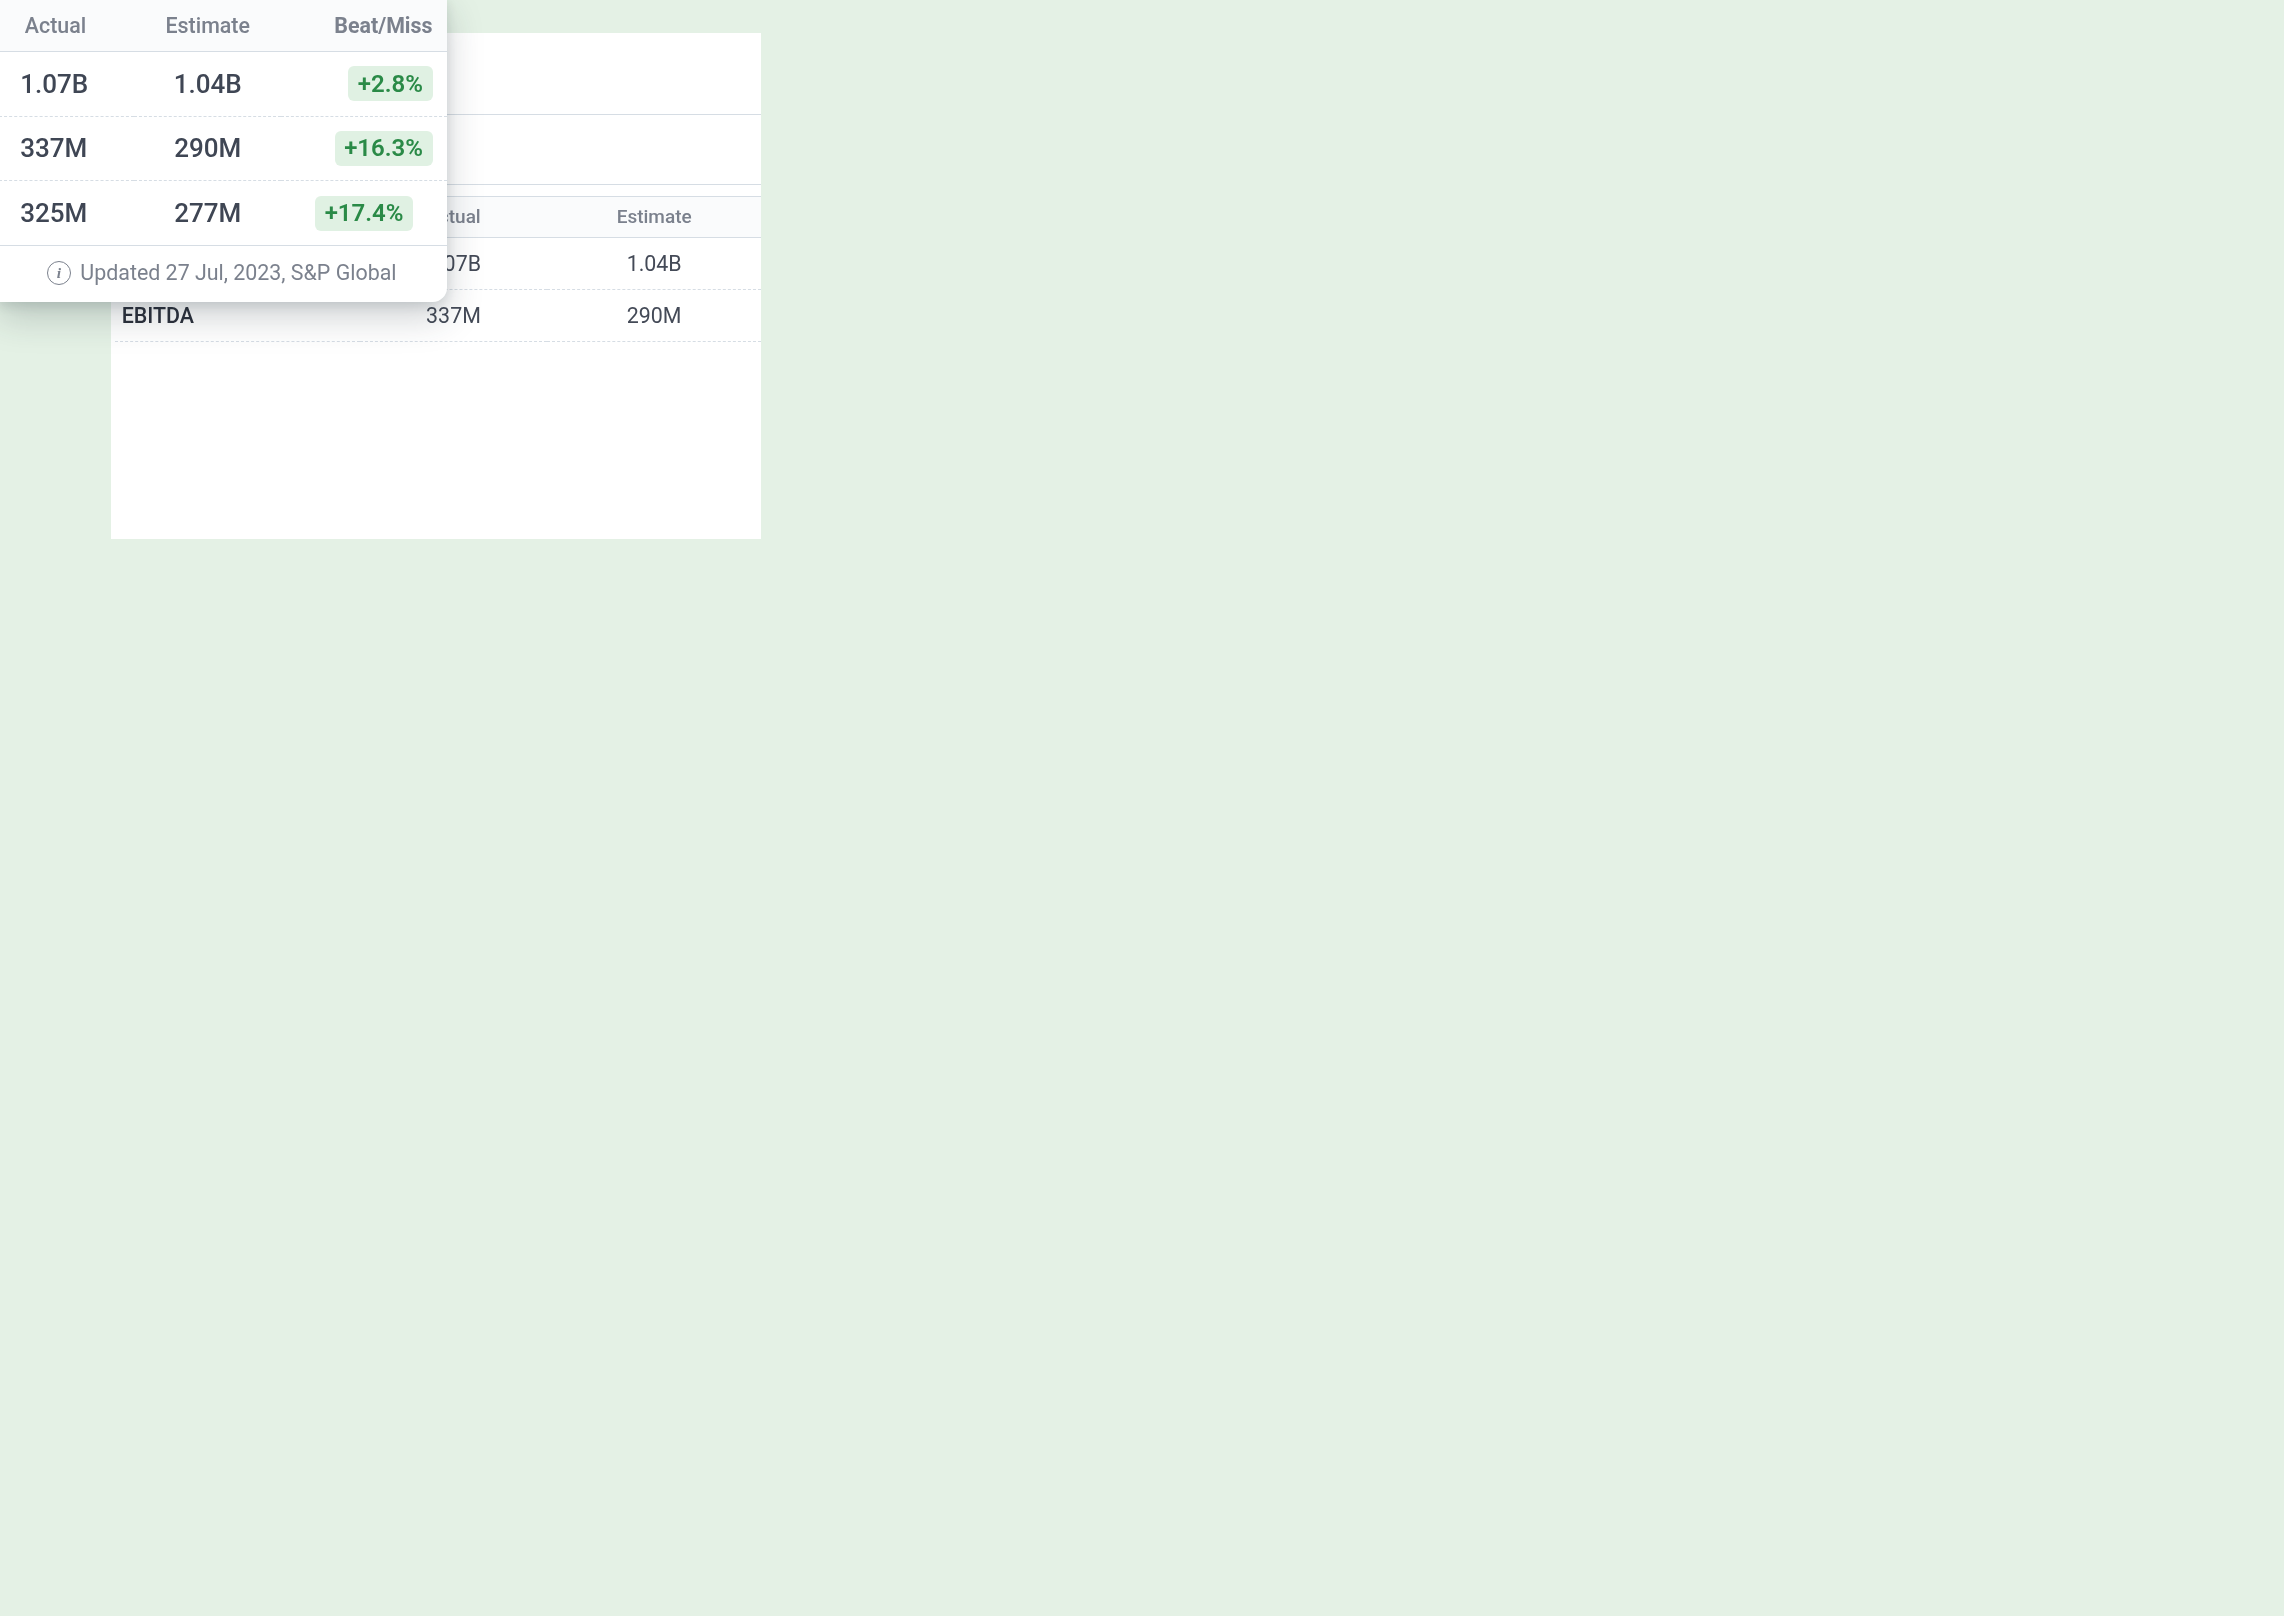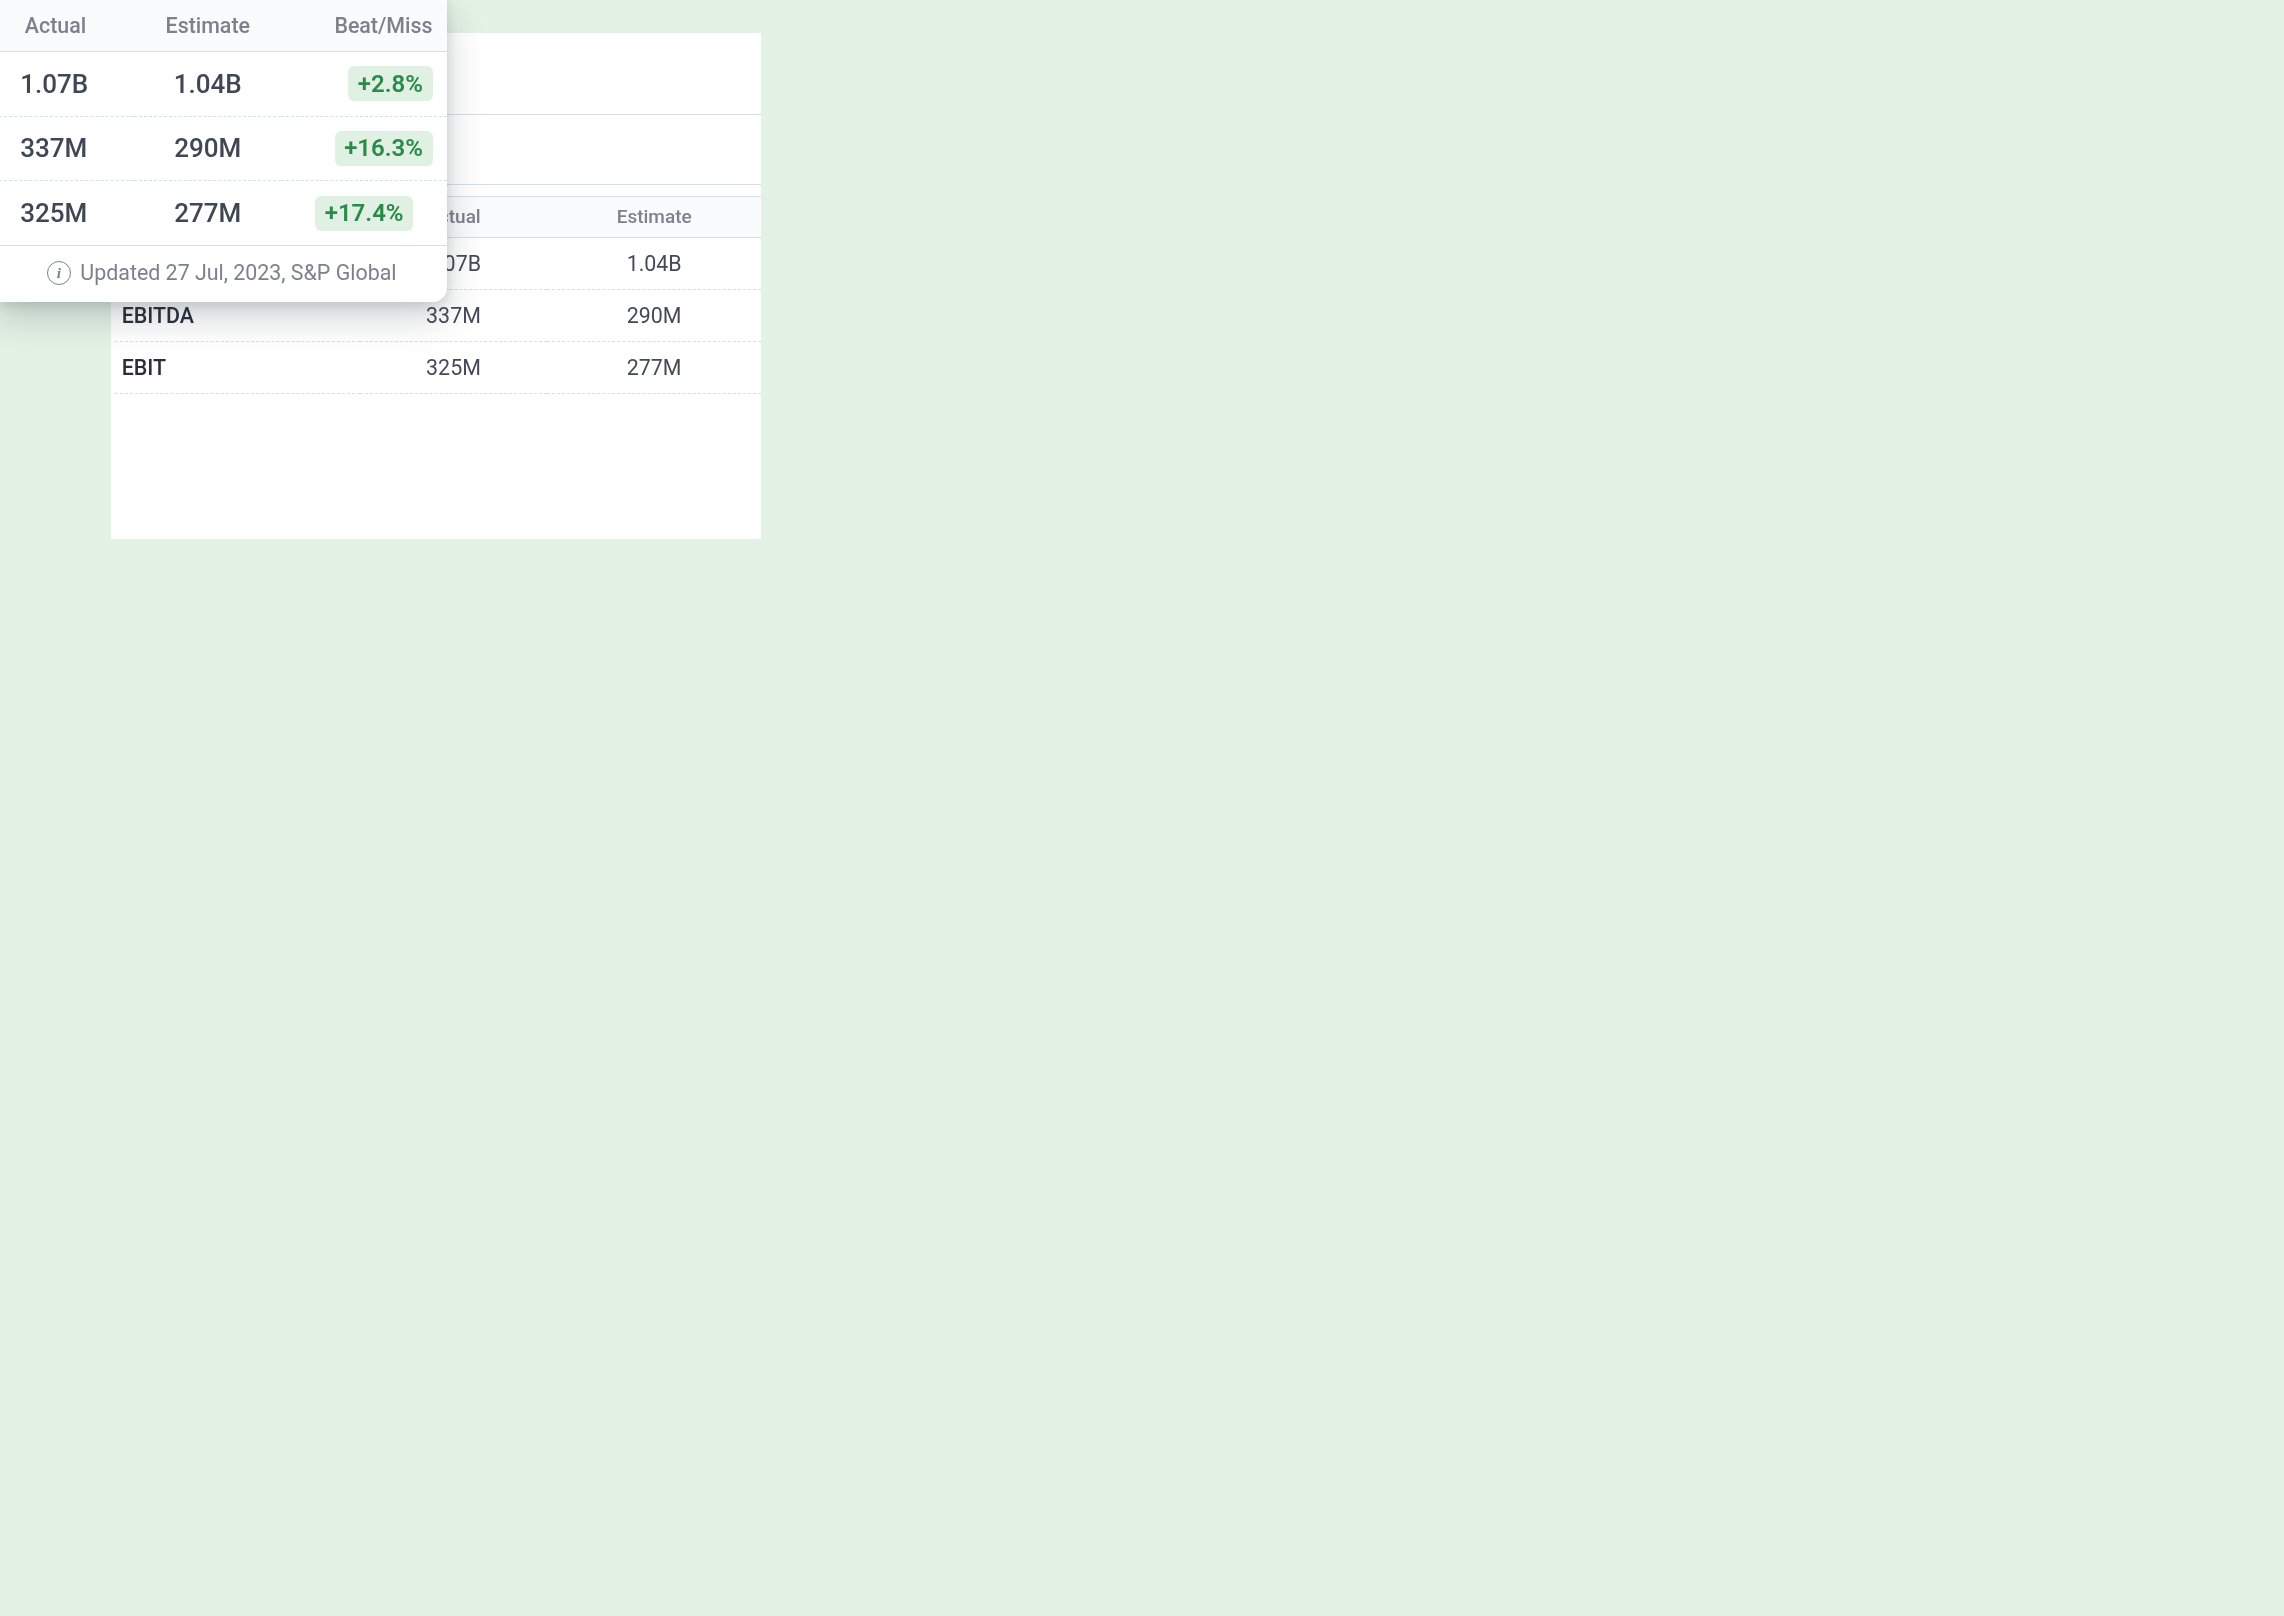--- a/index.html
+++ b/index.html
@@ -115,21 +115,21 @@
       font-size: 21.4px;
       color: #7b818d;
       font-weight: 500;
       padding: 13px 14.3px;
       border-top: 0.6px solid #d6dde4;
       border-bottom: 0.6px solid #d6dde4;
       background: #fafbfc;
       text-align: center;
     }
     .fg-th:first-child { text-align: left; padding-left: 26px; }
-    .fg-th:last-child { text-align: right; padding-right: 14.3px; }
+    .fg-th:last-child { text-align: right; padding-right: 14.3px; font-weight: bold; }
     .fg-td {
       font-size: 26px;
       color: #3f4654;
       padding: 14.3px 14.3px;
       border-bottom: 1.2px dashed #d6dde4;
       text-align: center;
       font-weight: 500;
     }
     .fg-td:first-child { text-align: left; padding-left: 21.4px; }
     .fg-tr:last-of-type .fg-td { border-bottom: 0.6px solid #d6dde4; }
@@ -214,25 +214,20 @@
         <tr class="bg-tr">
           <td class="bg-td metric">Revenue</td>
           <td class="bg-td">1.07B</td>
           <td class="bg-td">1.04B</td>
         </tr>
         <tr class="bg-tr">
           <td class="bg-td metric">EBITDA</td>
           <td class="bg-td">337M</td>
           <td class="bg-td">290M</td>
         </tr>
-        <tr class="bg-tr">
-          <td class="bg-td metric">EBIT</td>
-          <td class="bg-td">325M</td>
-          <td class="bg-td">277M</td>
-        </tr>
       </tbody>
     </table>
   </div>
 </div>
 
 <div class="fg-card">
   <table class="fg-table">
     <thead>
       <tr>
         <th class="fg-th">Actual</th>

